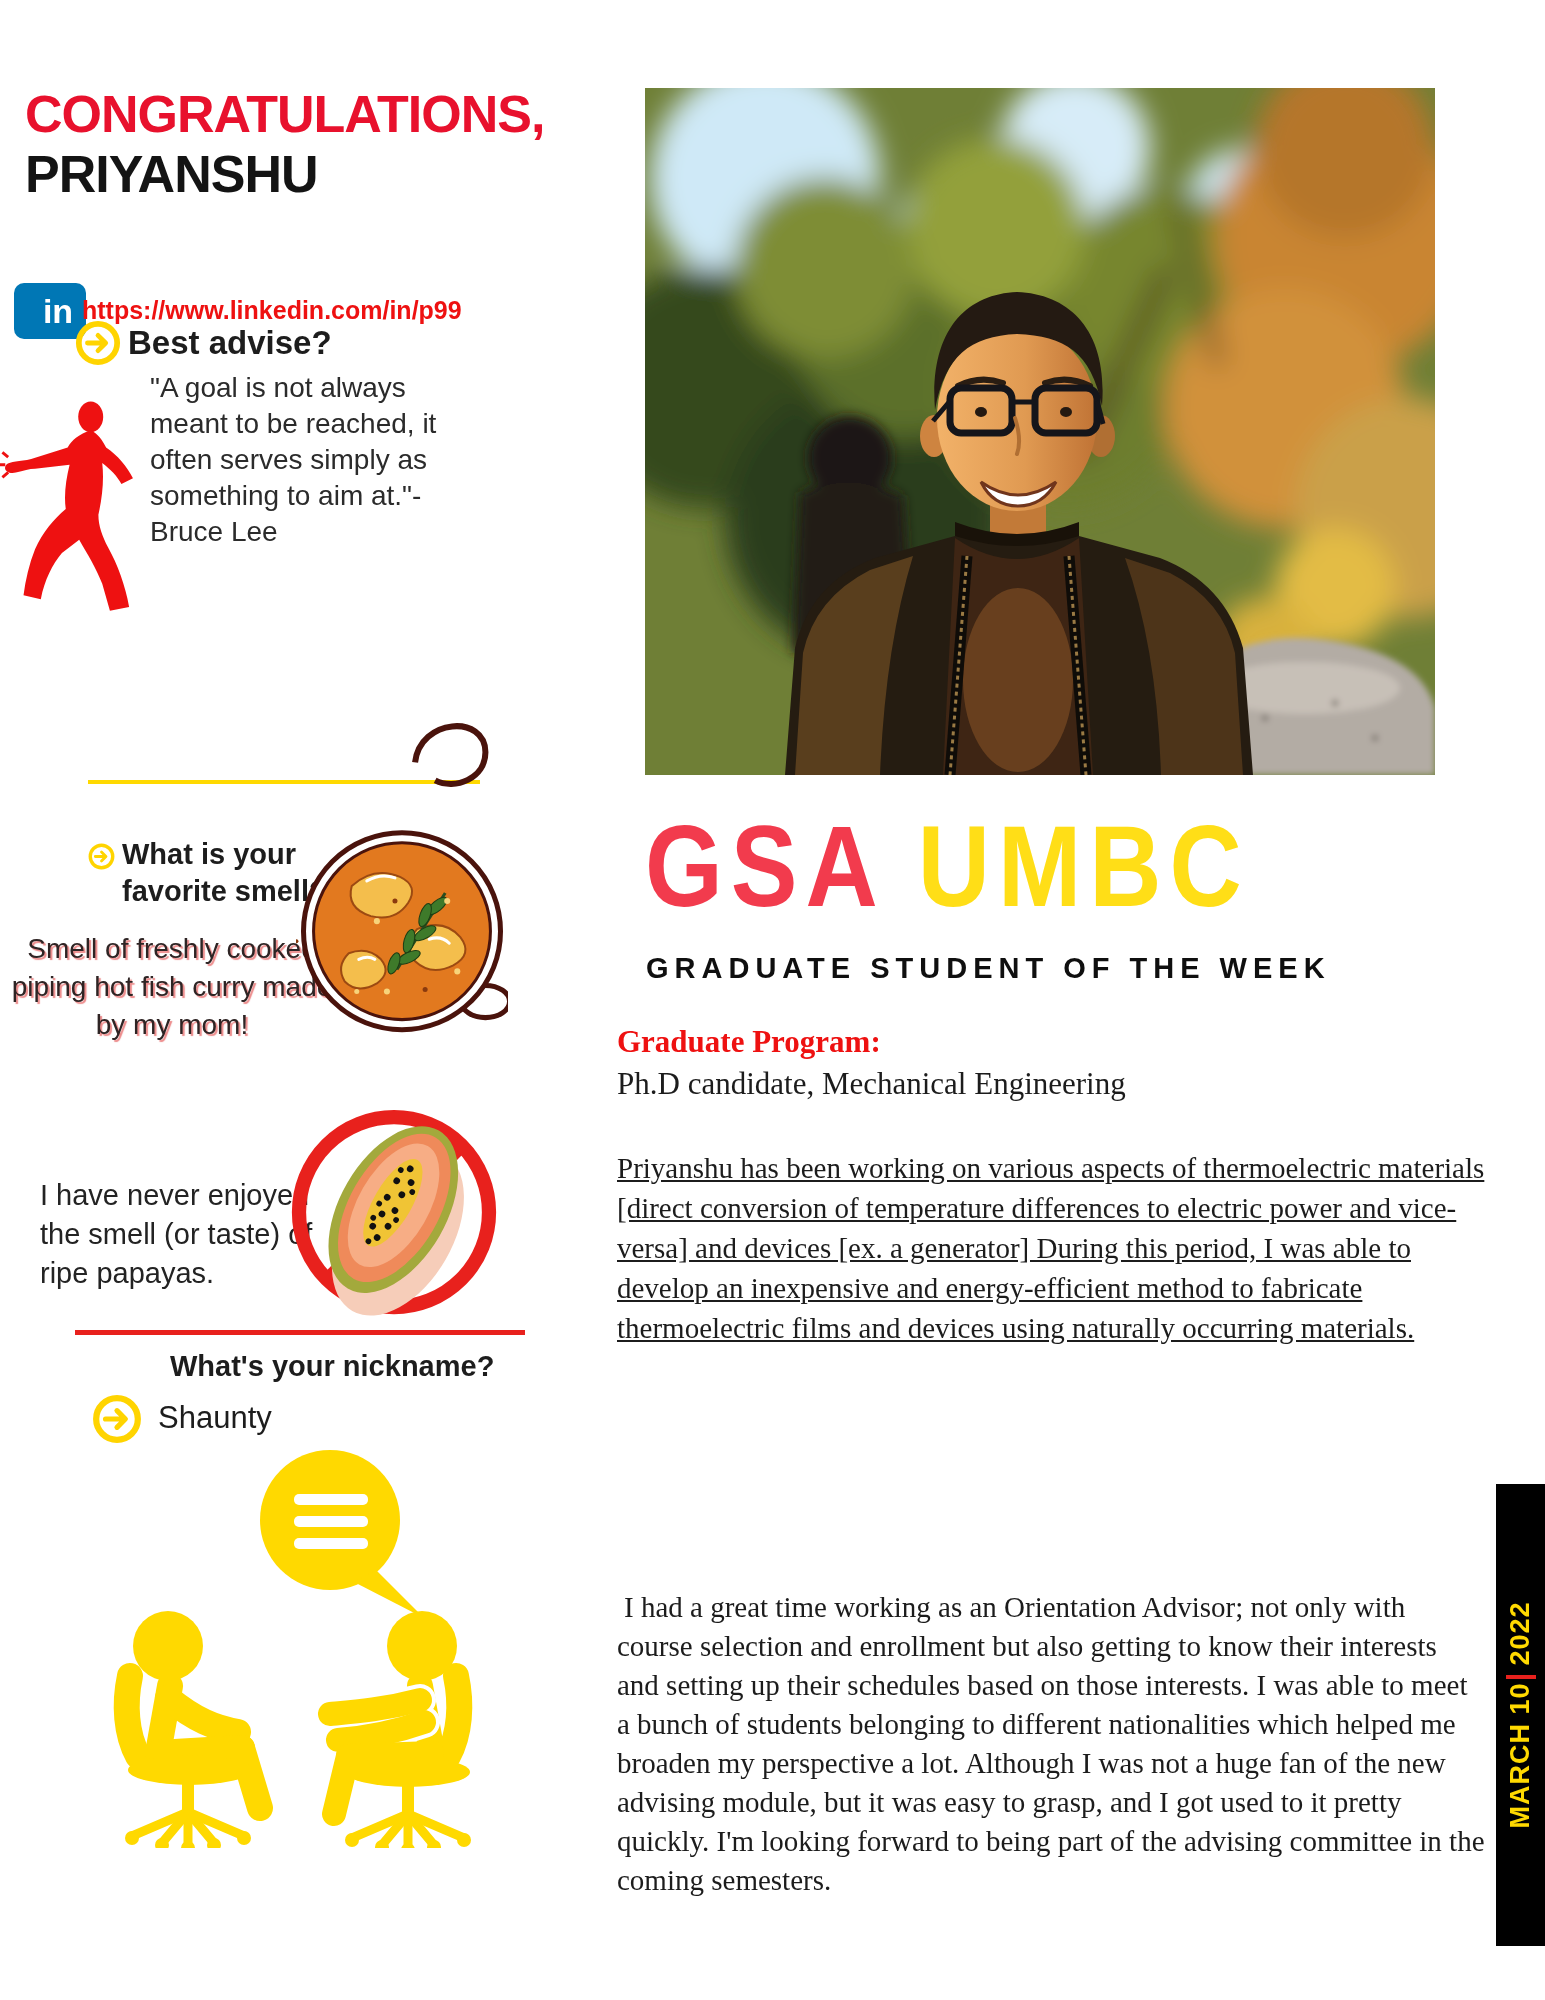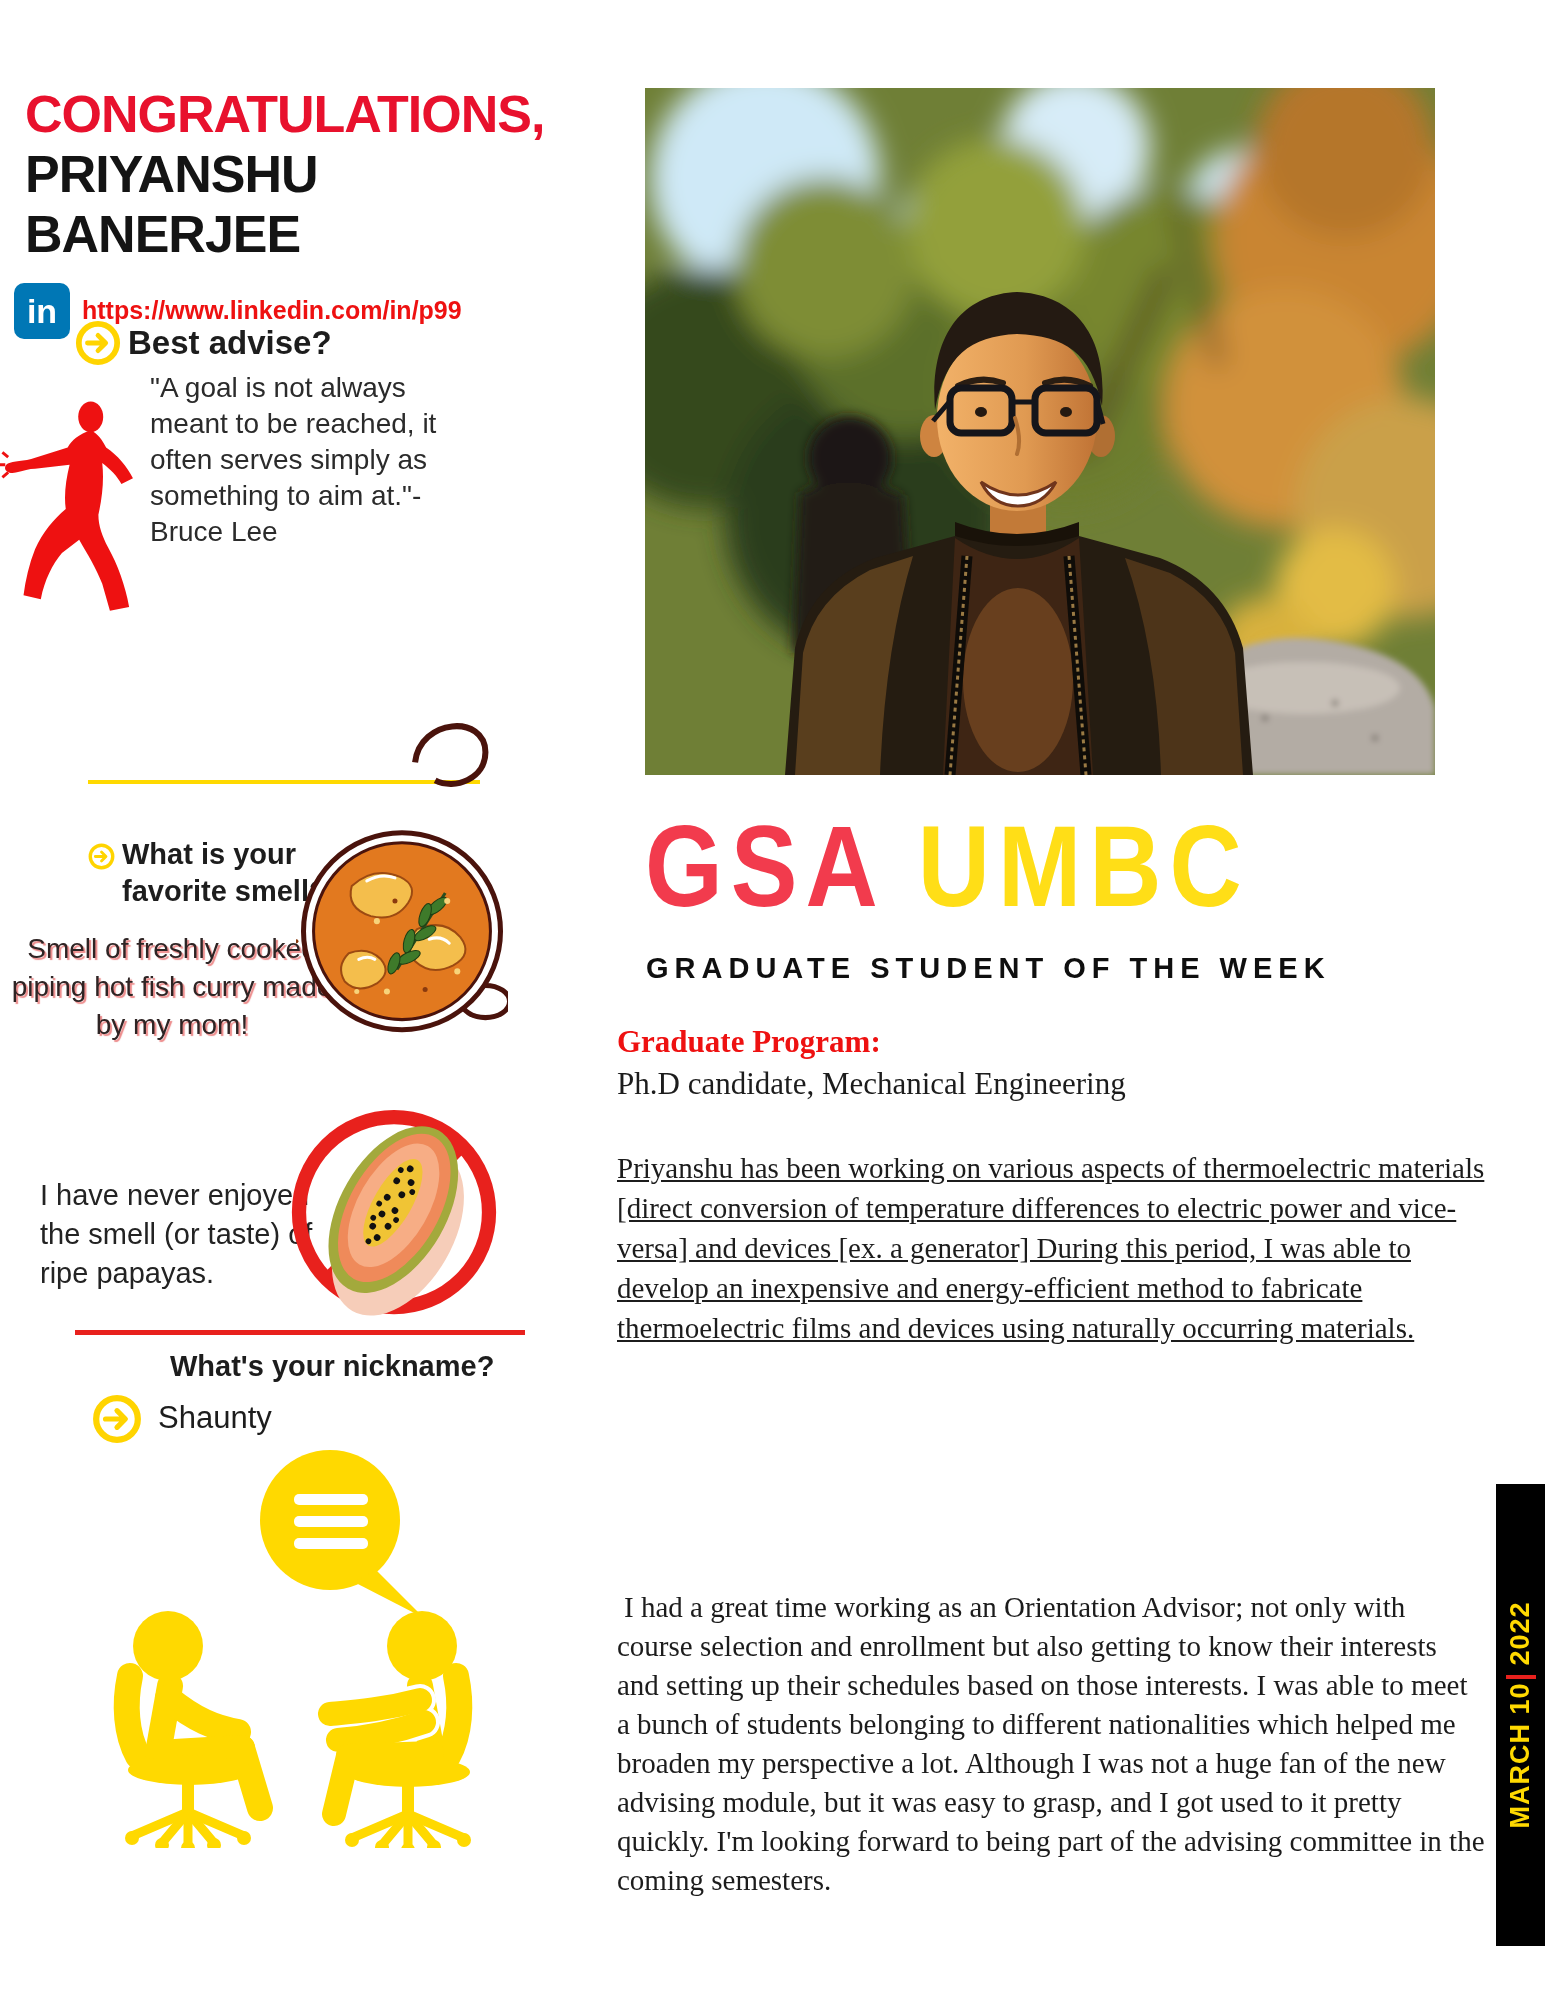--- a/index.html
+++ b/index.html
@@ -5,21 +5,21 @@
   html,body{margin:0;padding:0;background:#ffffff;}
   .page{position:relative;width:1545px;height:2000px;background:#ffffff;overflow:hidden;
         font-family:"Liberation Sans", sans-serif;}
   .abs{position:absolute;}
 
   
   .title-block{left:25px;top:84px;font-weight:700;font-size:52px;line-height:60px;letter-spacing:-1px;}
   .title-red{color:#e8112d;}
   .title-black{color:#141414;}
   .li-icon{left:14px;top:283px;width:56px;height:56px;background:#0077b5;border-radius:10px;
-           display:flex;align-items:center;justify-content:center;color:#fff;font-weight:700;font-size:34px;}
+           display:flex;align-items:center;justify-content:center;color:#fff;font-weight:700;font-size:34px;padding-left:16px;}
   .li-url{left:82px;top:296px;color:#ee1111;font-weight:700;font-size:25px;}
 
   .q-head{font-weight:700;color:#1d1d1d;}
   .best-advice-label{left:128px;top:324px;font-size:33px;}
   .quote{left:150px;top:370px;width:300px;font-size:28px;line-height:36px;color:#2b2b2b;}
 
   .yellow-line{left:88px;top:780px;width:392px;height:4px;background:#ffd900;}
   .fav-smell-label{left:122px;top:836px;font-size:29px;line-height:37px;}
   .fav-smell-answer{left:6px;top:930px;width:332px;text-align:center;font-size:28px;line-height:38px;
                     color:#2e2424;text-shadow:2px 2px 1px rgba(221,42,42,.55);}
@@ -54,21 +54,20 @@
   .ribbon-div{width:4px;height:30px;background:#e8211d;margin:0 9px 0 4px;}
 </style>
 </head>
 <body>
 
 <div class="page">
 
   <div class="abs title-block">
     <div class="title-red">CONGRATULATIONS,</div>
     <div class="title-black">PRIYANSHU</div>
-    <div class="title-black">BANERJEE</div>
   </div>
 
   <div class="abs li-icon">
     <span>in</span>
   </div>
   <div class="abs li-url">https://www.linkedin.com/in/p99</div>
 
   <svg class="abs arrow-icon" style="left:75px;top:320px;width:46px;height:46px;" viewBox="0 0 48 48">
     <circle cx="24" cy="24" r="20" fill="none" stroke="#ffd400" stroke-width="6"></circle>
     <path d="M13 24 H31 M24 16 L32 24 L24 32" stroke="#ffd400" stroke-width="5" fill="none" stroke-linecap="round" stroke-linejoin="round"></path>

